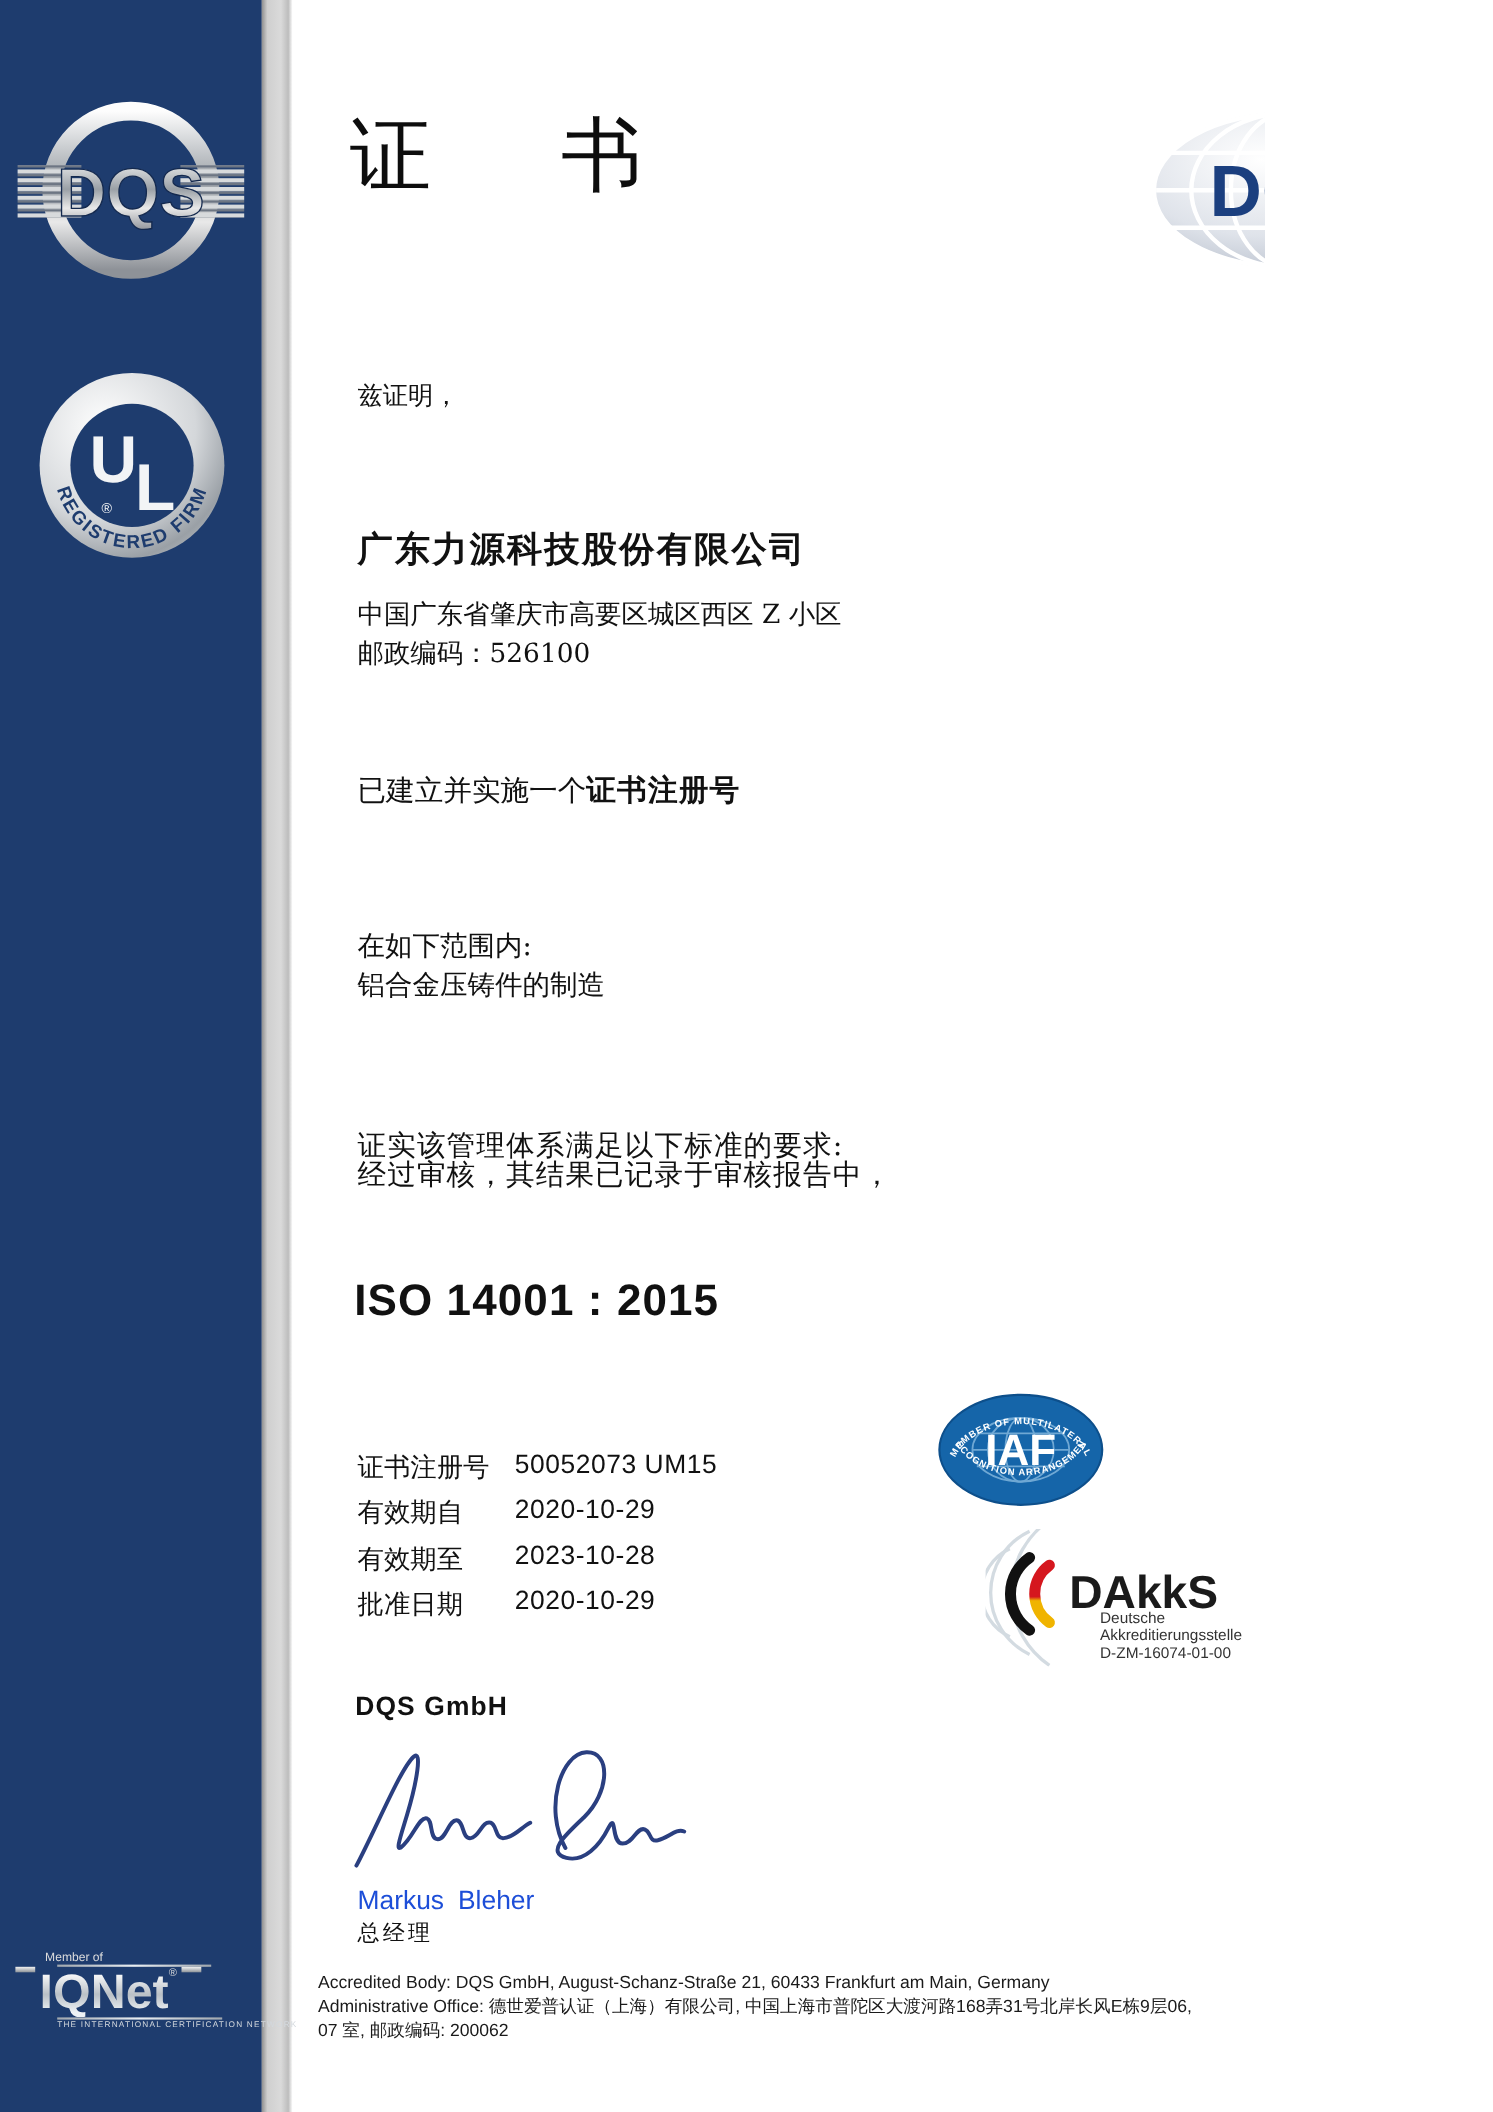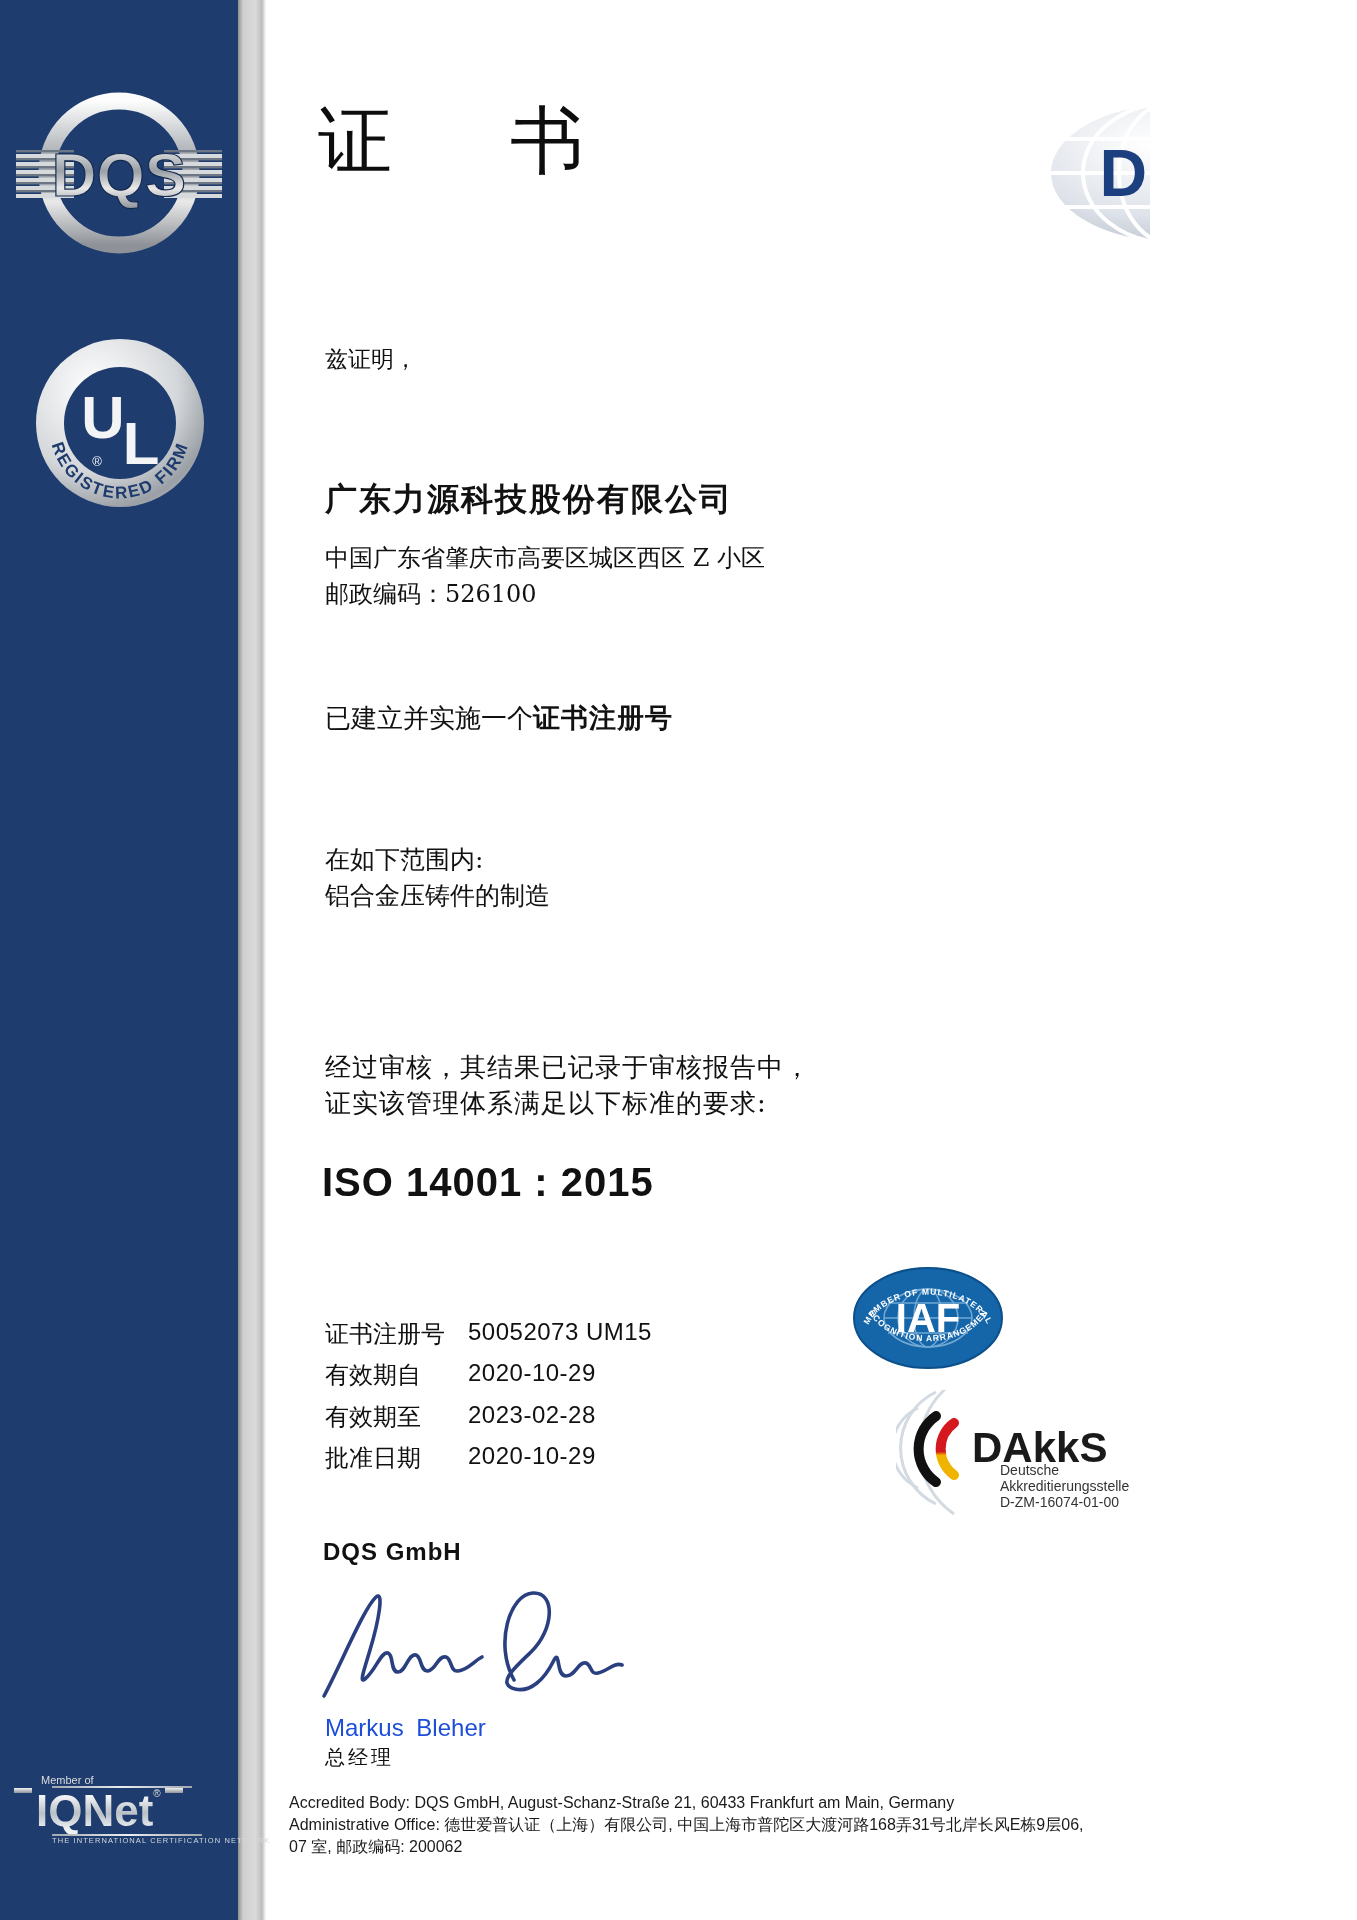--- a/index.html
+++ b/index.html
@@ -12,21 +12,21 @@
   .cert-title{left:318px;top:92px;font-size:74px;letter-spacing:118px;color:#0d0d0d;white-space:nowrap;}
   .intro{left:325px;top:344px;font-size:23px;}
   .company-name{left:325px;top:478px;font-size:32px;font-weight:700;letter-spacing:2px;}
   .addr1{left:325px;top:542px;font-size:24px;}
   .addr2{left:325px;top:578px;font-size:24px;}
   .statement{left:325px;top:700px;font-size:26px;}
   .statement b{font-family:"DejaVu Sans", sans-serif;font-size:27px;letter-spacing:1px;}
   .scope-label{left:325px;top:843px;font-size:25px;}
   .scope-value{left:325px;top:879px;font-size:25px;}
   .audit1{left:325px;top:1050px;font-size:26px;letter-spacing:1px;}
-  .audit2{left:325px;top:1086px;font-size:26px;letter-spacing:1px;}
+  .audit2{left:325px;top:1024px;font-size:26px;letter-spacing:1px;}
   .standard{left:322px;top:1160px;font-family:"Liberation Sans", sans-serif;font-size:40px;font-weight:700;letter-spacing:1px;}
   .detail-row{left:325px;width:520px;display:flex;font-size:24px;}
   .detail-row .lbl{width:143px;}
   .detail-row .val{font-family:"Liberation Sans", sans-serif;letter-spacing:0.5px;}
   .issuer-name{left:323px;top:1538px;font-family:"Liberation Sans", sans-serif;font-size:24px;font-weight:700;letter-spacing:1px;}
   .signer-name{left:325px;top:1714px;font-family:"Liberation Sans", sans-serif;font-size:24px;word-spacing:6px;color:#1d4ed8;}
   .signer-title{left:325px;top:1744px;font-size:20px;letter-spacing:3px;}
   .footer{left:289px;top:1792px;font-family:"Liberation Sans", sans-serif;font-size:16px;line-height:22px;color:#1a1a1a;width:900px;}
   .dakks-sub{font-family:"Liberation Sans", sans-serif;font-size:14px;color:#333;line-height:16px;}
   .iqnet{left:10px;top:1774px;width:218px;color:#e8e8e8;}
@@ -142,21 +142,21 @@
   <div class="abs detail-row" style="top:1318px">
     <span class="lbl">证书注册号</span>
     <span class="val">50052073 UM15</span>
   </div>
   <div class="abs detail-row" style="top:1359px">
     <span class="lbl">有效期自</span>
     <span class="val">2020-10-29</span>
   </div>
   <div class="abs detail-row" style="top:1401px">
     <span class="lbl">有效期至</span>
-    <span class="val">2023-02-28</span>
+    <span class="val">2023-10-28</span>
   </div>
   <div class="abs detail-row" style="top:1442px">
     <span class="lbl">批准日期</span>
     <span class="val">2020-10-29</span>
   </div>
 
   <svg class="abs" style="left:852px;top:1266px" width="152" height="104" viewBox="0 0 152 104">
     <defs>
       <path id="iafTop" d="M 16 60 A 62 42 0 0 1 136 60" fill="none"></path>
       <path id="iafBot" d="M 18 48 A 62 42 0 0 0 134 48" fill="none"></path>

